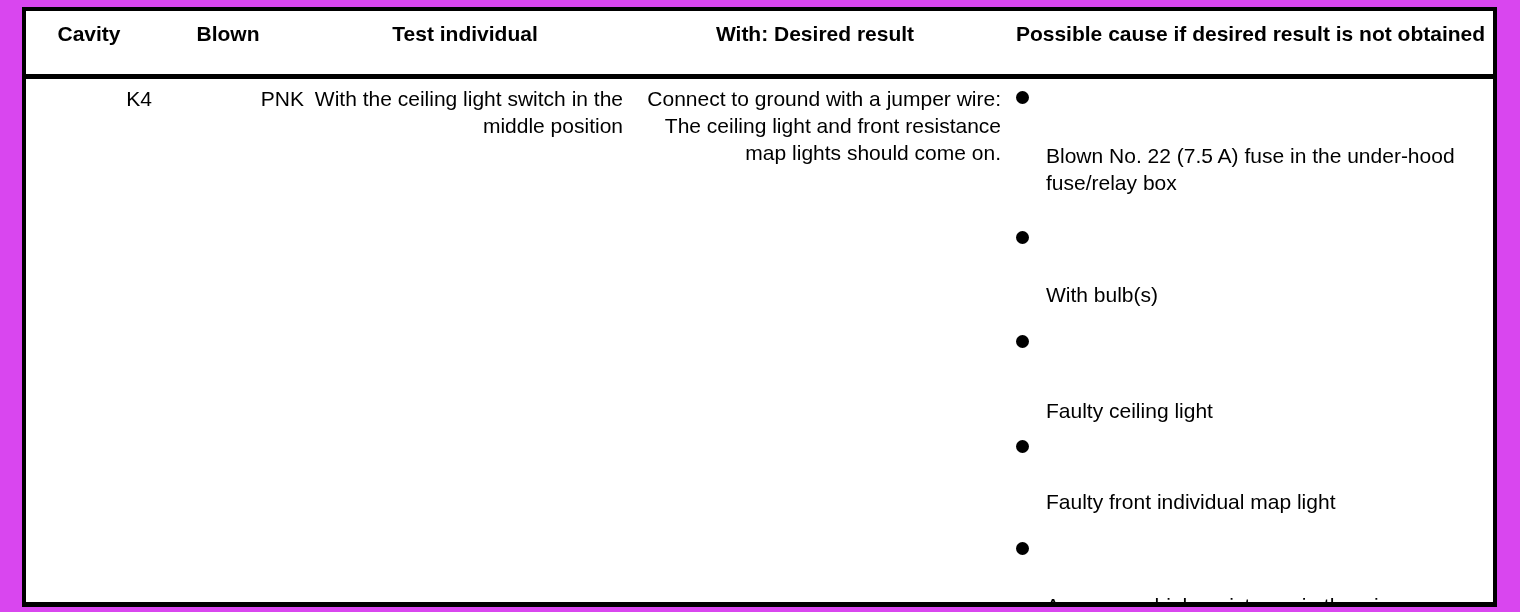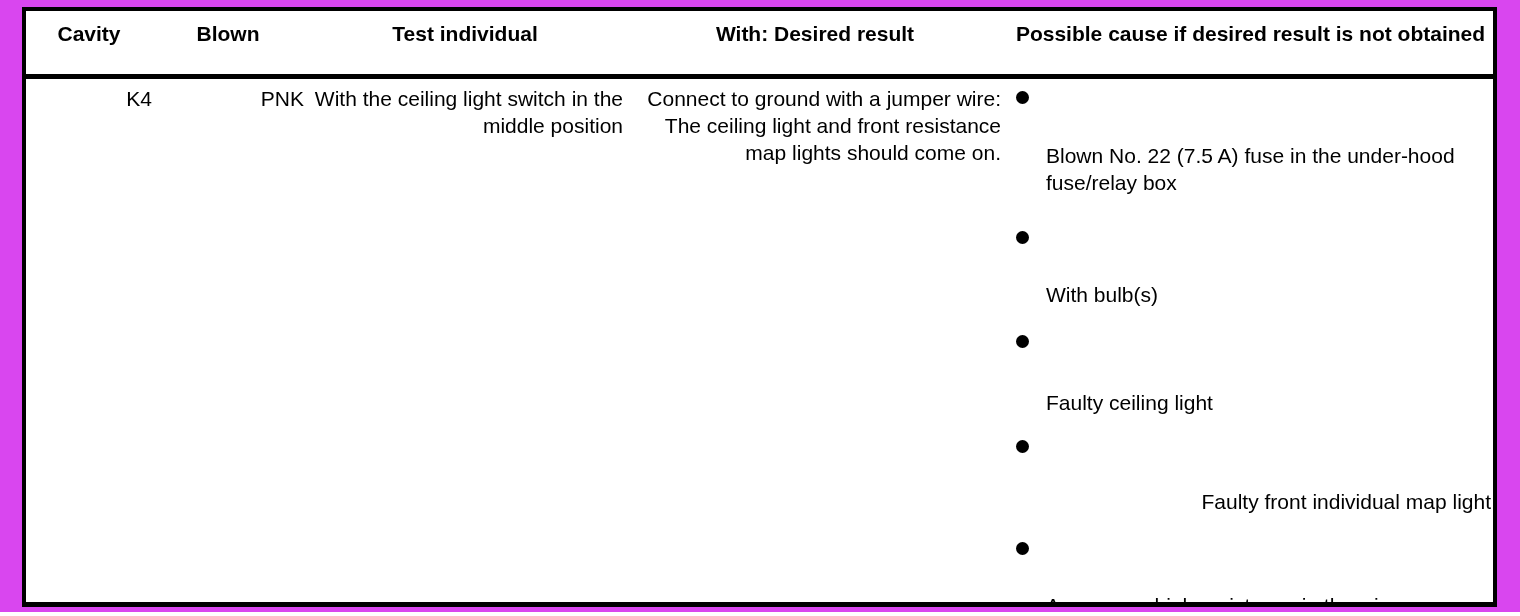--- a/index.html
+++ b/index.html
@@ -74,21 +74,21 @@
   td.c-center {
     text-align: right;
   }
   td.c-text {
     text-align: right;
     padding-left: 5px;
     padding-right: 3px;
   }
   td.c-causes {
     padding-left: 0;
-    padding-right: 0;
+    padding-right: 12px;
     position: relative;
   }
   .cause-list {
     position: relative;
     margin: 0;
     padding: 0;
     list-style: none;
     height: 100%;
   }
   .cause-item {
@@ -149,25 +149,25 @@
                 <li class="cause-item">
                   <span class="bullet" style="top: 6px;"></span>
                   <span class="cause-text" style="top: 57px;">Blown No. 22 (7.5 A) fuse in the under-hood fuse/relay box</span>
                 </li>
                 <li class="cause-item">
                   <span class="bullet" style="top: 146px;"></span>
                   <span class="cause-text" style="top: 196px;">With bulb(s)</span>
                 </li>
                 <li class="cause-item">
                   <span class="bullet" style="top: 250px;"></span>
-                  <span class="cause-text" style="top: 304px;">Faulty ceiling light</span>
+                  <span class="cause-text" style="top: 312px;">Faulty ceiling light</span>
                 </li>
                 <li class="cause-item">
                   <span class="bullet" style="top: 355px;"></span>
-                  <span class="cause-text" style="top: 403px; text-align: right;">Faulty front individual map light</span>
+                  <span class="cause-text" style="top: 403px;">Faulty front individual map light</span>
                 </li>
                 <li class="cause-item">
                   <span class="bullet" style="top: 457px;"></span>
                   <span class="cause-text" style="top: 507px;">An open or high resistance in the wire</span>
                 </li>
               </ul>
           </td>
         </tr>
       </tbody>
     </table>

